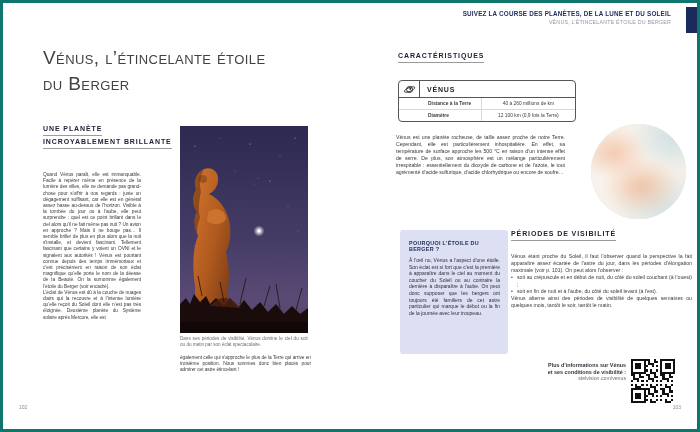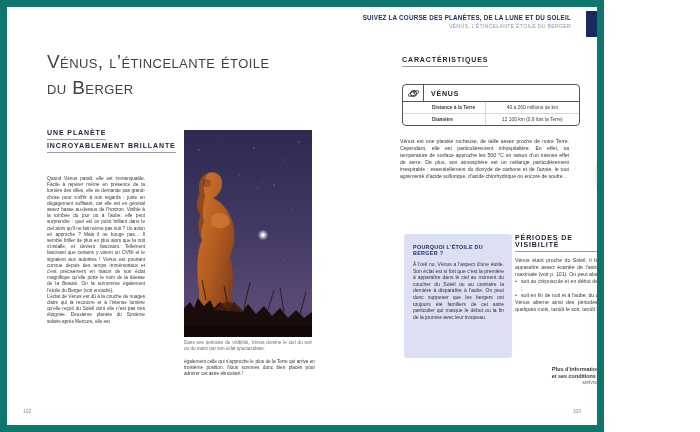--- a/index.html
+++ b/index.html
@@ -1,17 +1,17 @@
 <!DOCTYPE html>
 <html><head>
 <meta charset="utf-8">
 <style>
   html,body{margin:0;padding:0;background:#fff;}
-  .stage{position:relative;width:604px;height:432px;background:#ffffff;
-    border:7px solid #0f766e;box-sizing:border-box;overflow:hidden;
+  .stage{position:relative;width:700px;height:432px;background:#ffffff;
+    border:3px solid #0f766e;box-sizing:border-box;overflow:hidden;
     font-family:"Liberation Sans",sans-serif;color:#3b3b3b;}
   .abs{position:absolute;}
 
   
   .runhead{top:7px;right:26px;text-align:right;line-height:1.25;}
   .runhead .kicker{font-size:6.3px;font-weight:bold;color:#1b2a5c;letter-spacing:.2px;}
   .runhead .sub{font-size:5.3px;color:#8f97a9;margin-top:1px;letter-spacing:.2px;}
   .runtab{top:4px;right:0;width:11px;height:26px;background:#1b2a5c;}
 
   

